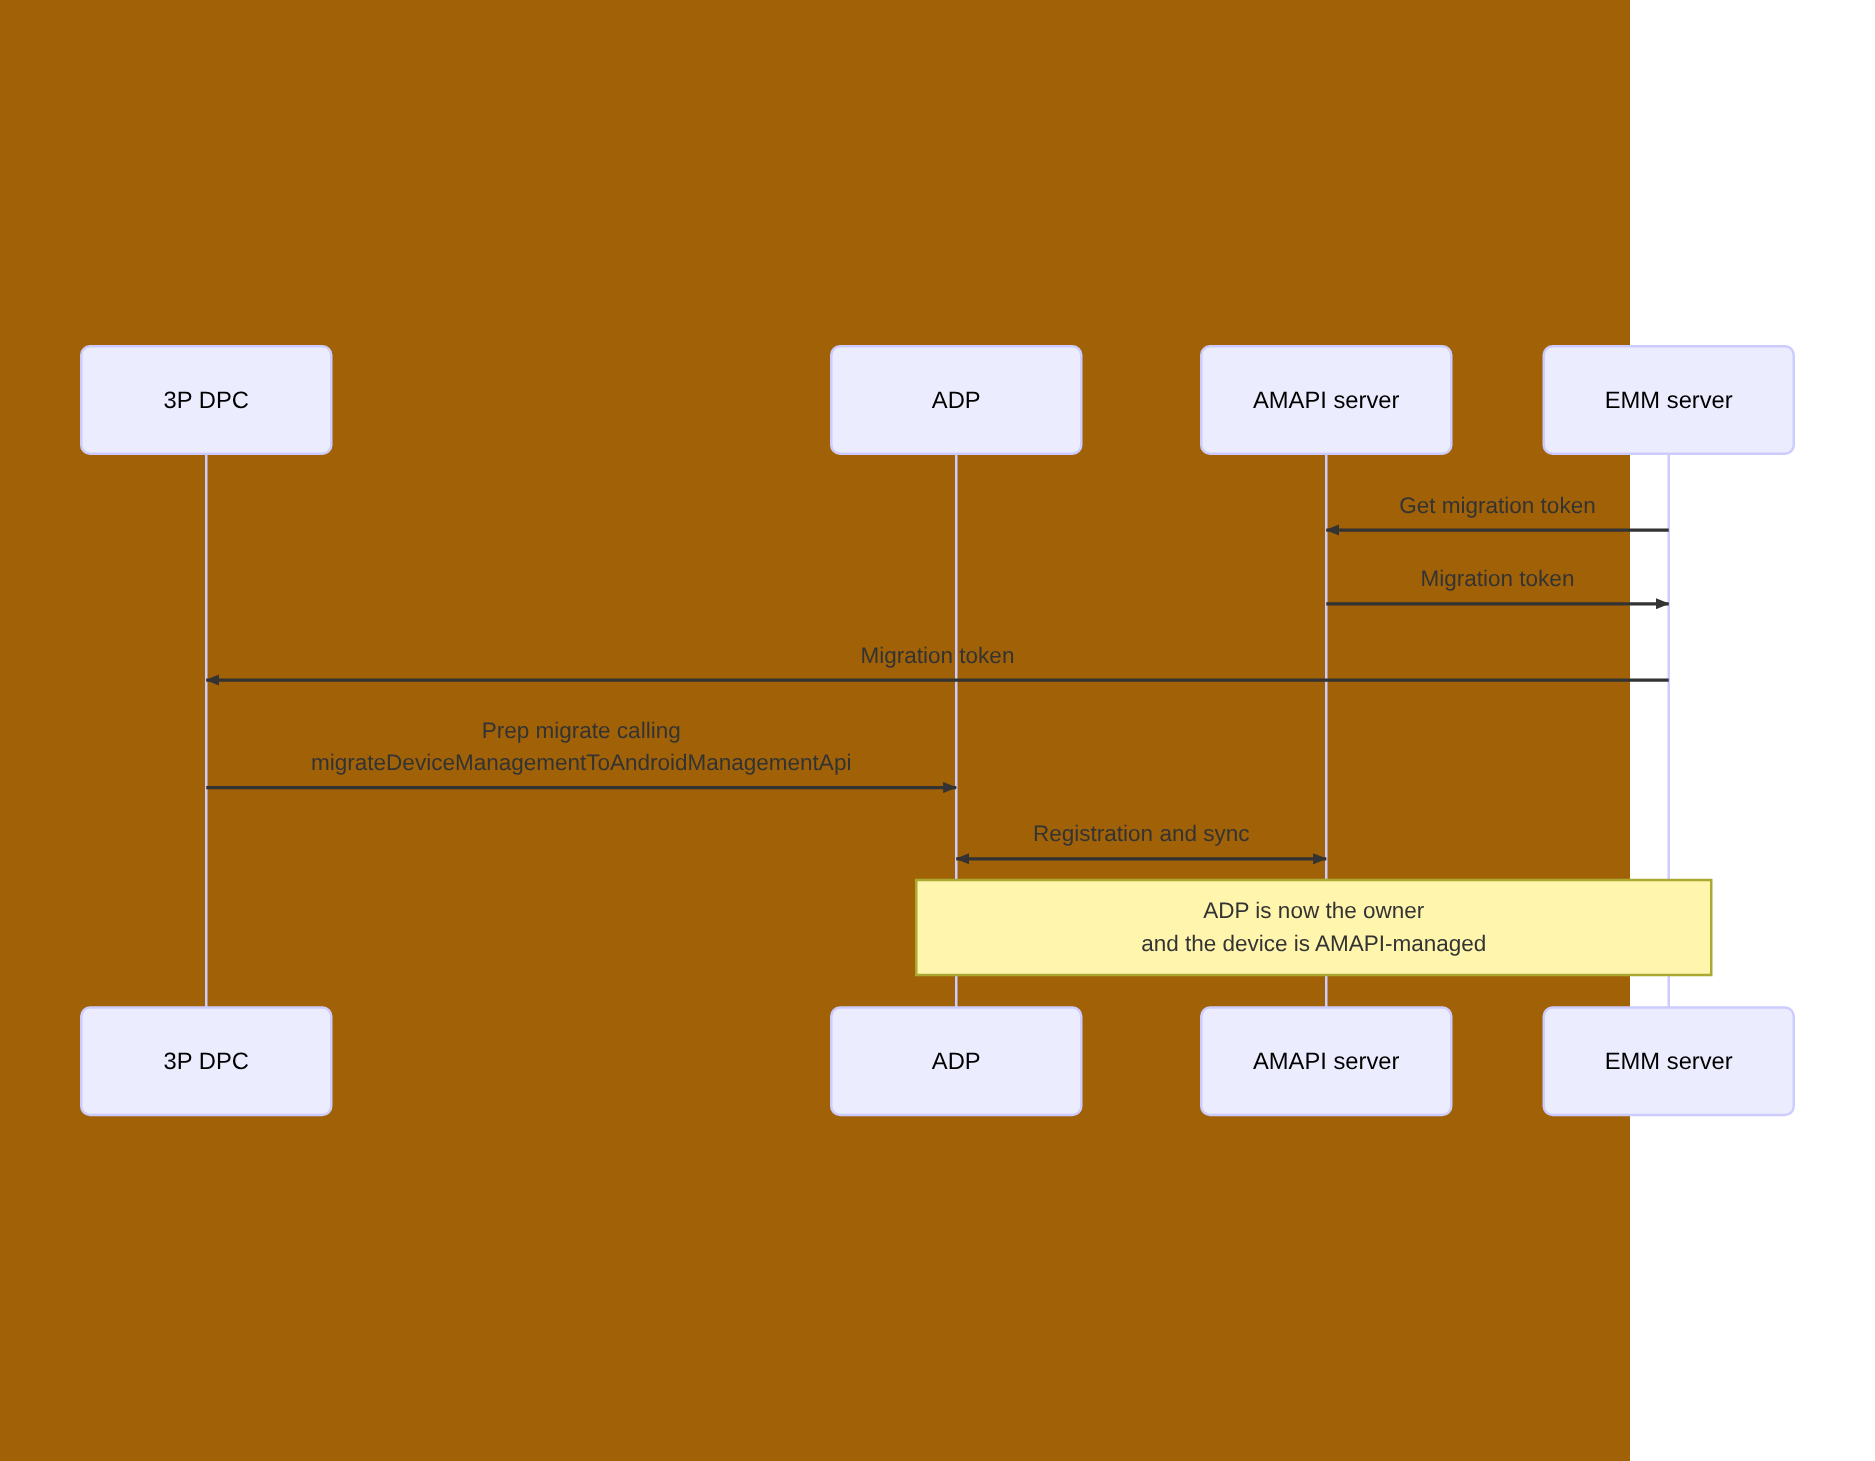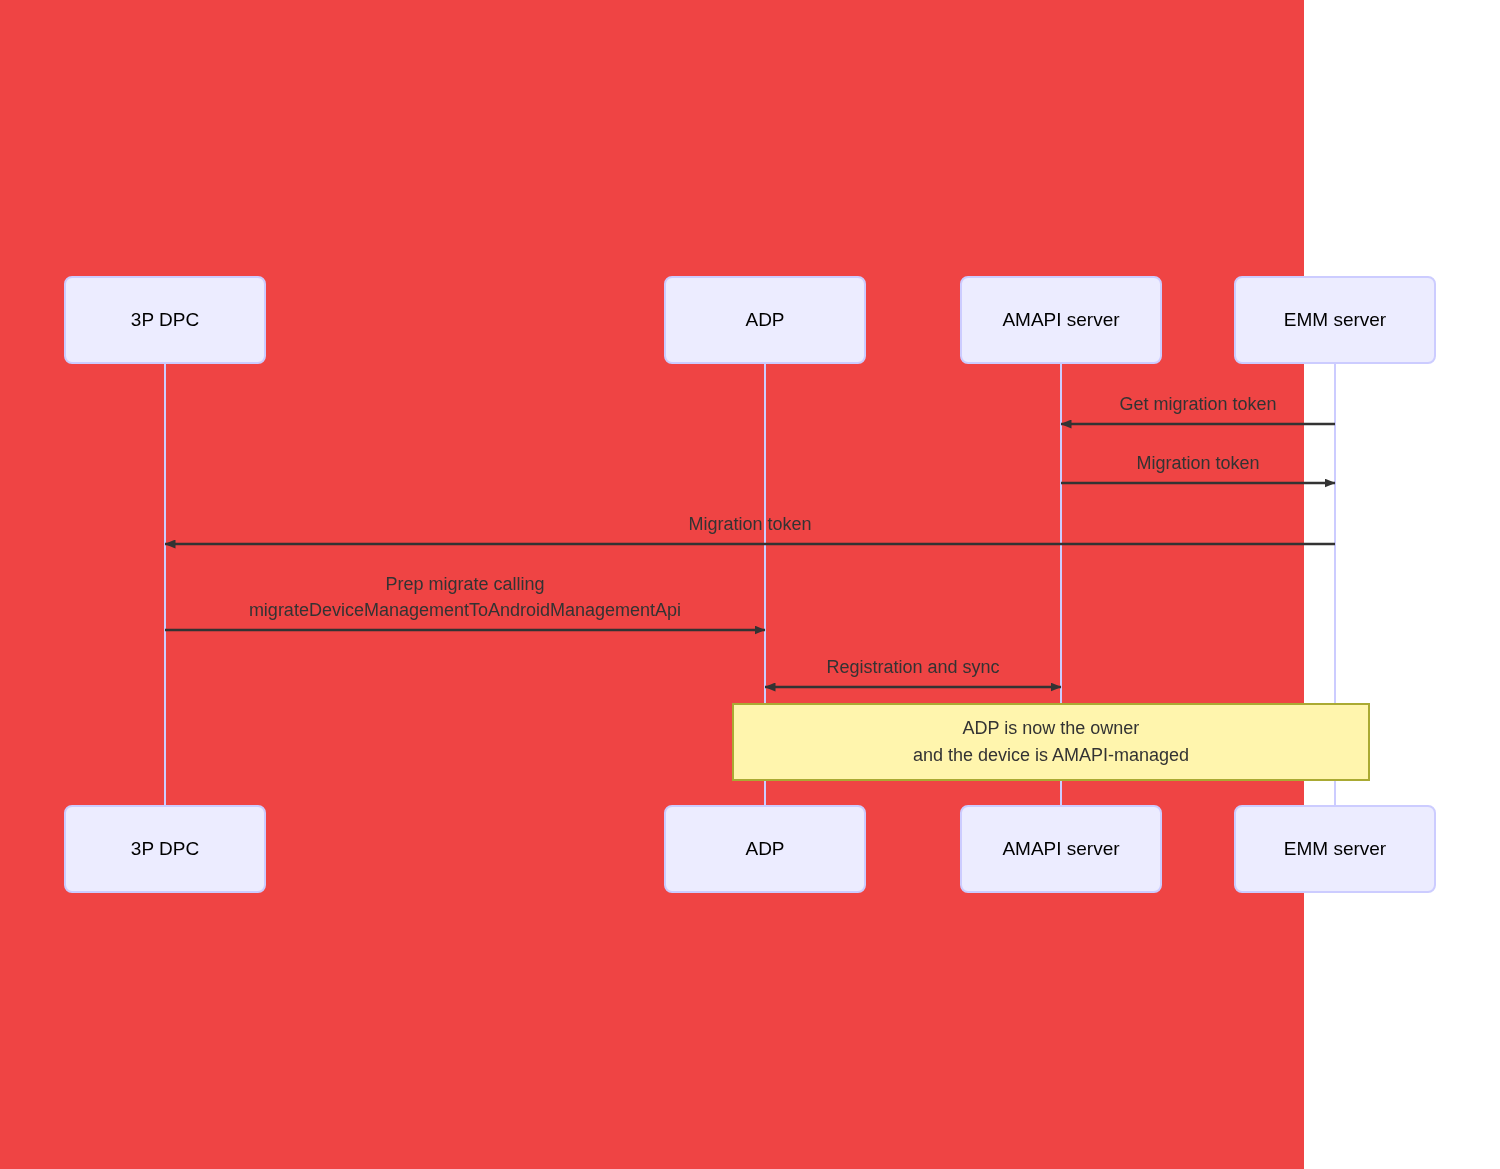--- a/index.html
+++ b/index.html
@@ -10,21 +10,21 @@
   body {
     width: 1500px;
     height: 1169px;
     font-family: "Liberation Sans", sans-serif;
     overflow: hidden;
   }
   #diagram-root {
     position: relative;
     width: 1304px;
     height: 1169px;
-    background: #ef4444;
+    background: #a16207;
   }
   svg#seq-svg {
     position: absolute;
     left: 0;
     top: 0;
     width: 1500px;
     height: 1169px;
     display: block;
   }
   .actor-box {

